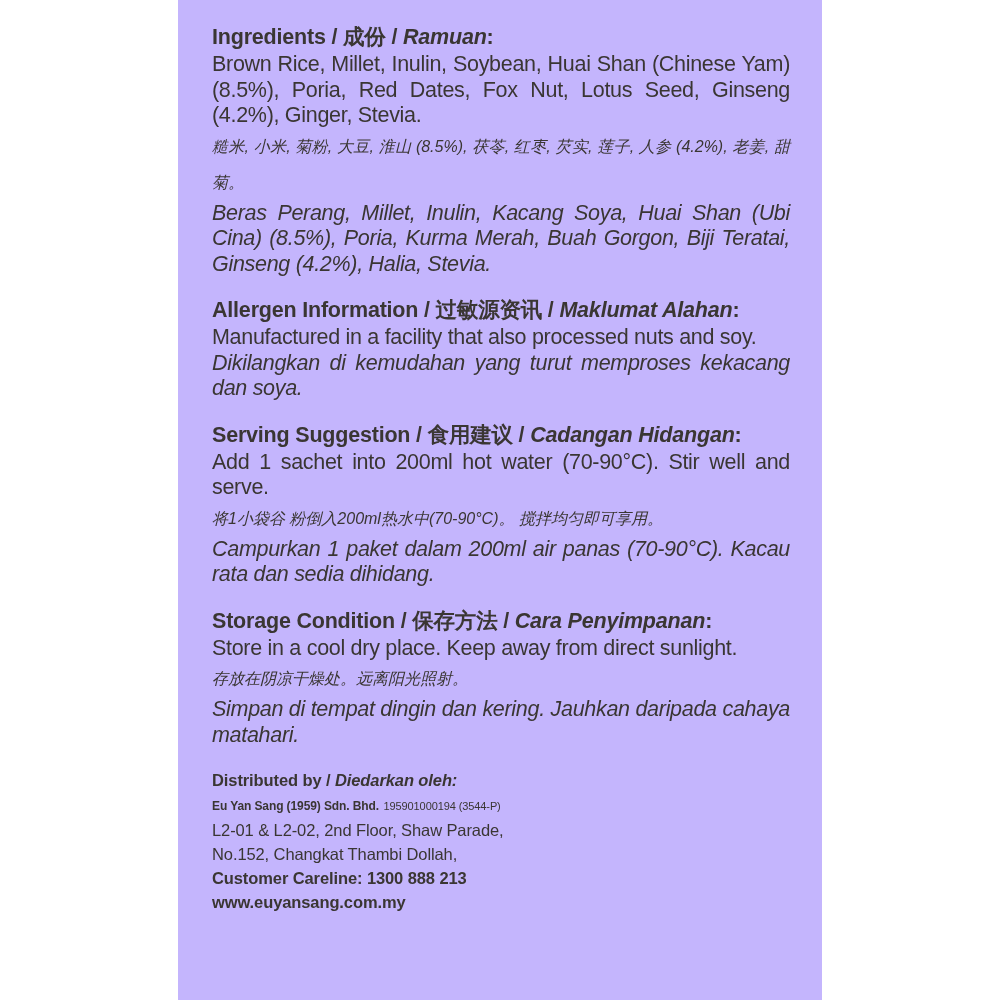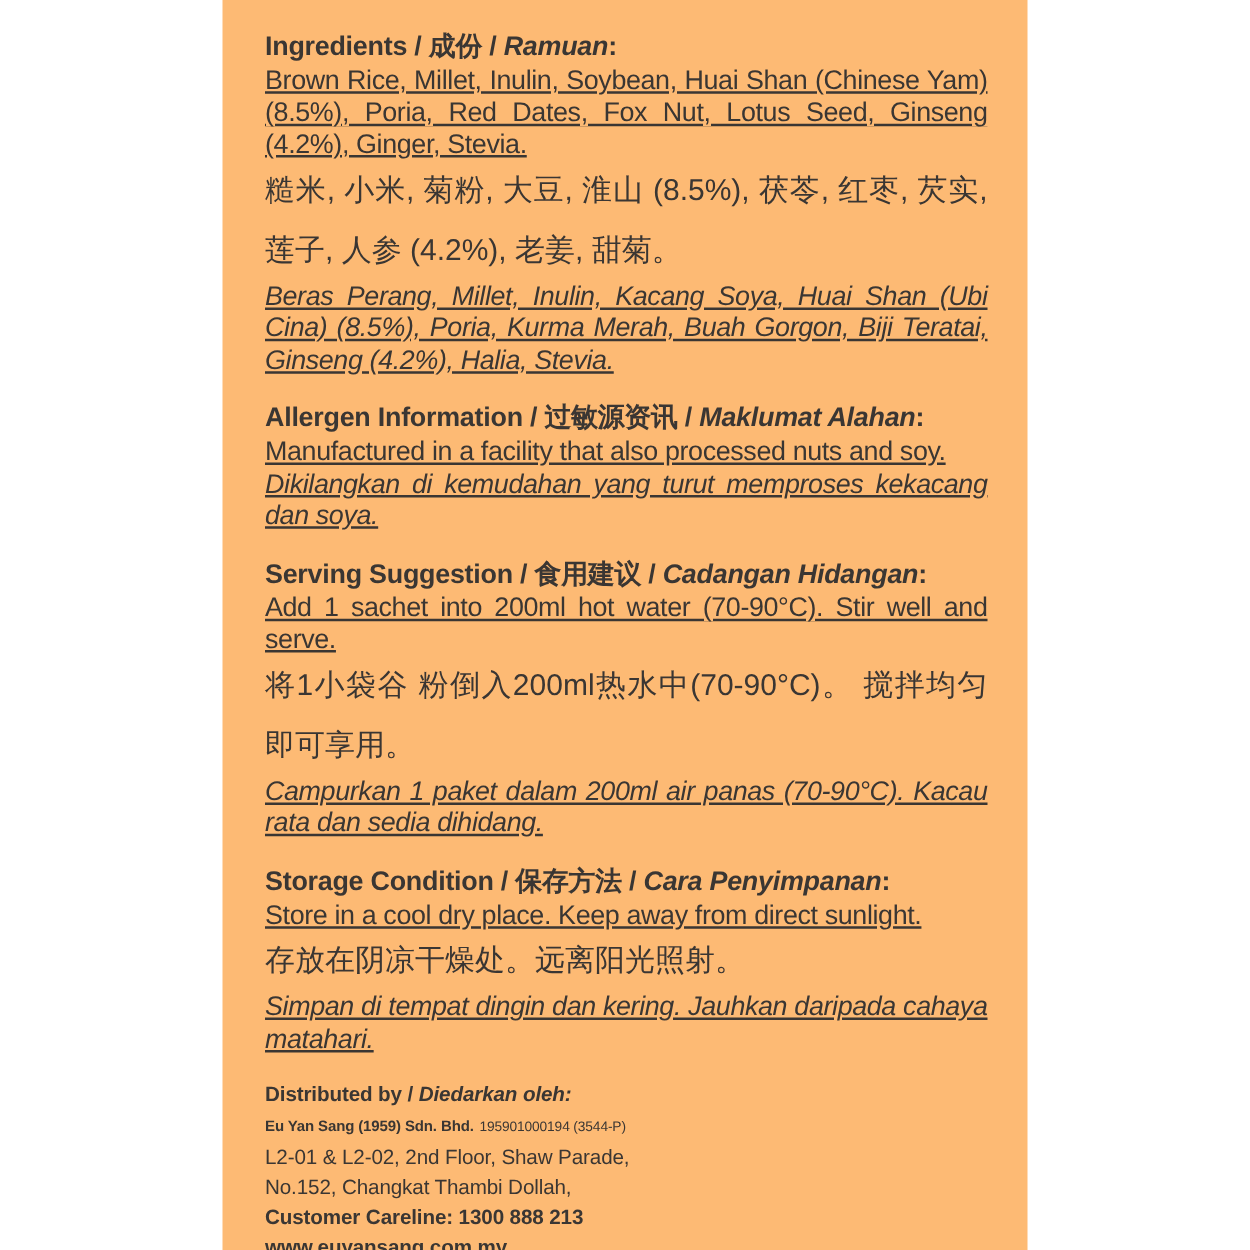--- a/index.html
+++ b/index.html
@@ -10,50 +10,50 @@
     position: relative;
     font-family: "Liberation Sans", sans-serif;
     overflow: hidden;
   }
   .label-panel {
     position: absolute;
     left: 178px;
     top: 0;
     width: 644px;
     height: 1000px;
-    background: #fdba74;
+    background: #c4b5fd;
     box-sizing: border-box;
     padding: 24px 32px 0 34px;
     color: #3A3633;
   }
   .section { margin-bottom: 20px; }
   .heading {
     font-size: 21.5px;
     font-weight: bold;
     margin: 0 0 1px 0;
     line-height: 27px;
     letter-spacing: -0.2px;
   }
   .heading .ms-part { font-style: italic; }
   .sep { white-space: pre; }
   .p-en, .p-ms {
     margin: 0;
     font-size: 21.5px;
     line-height: 25.5px;
     letter-spacing: -0.3px;
     text-align: justify;
-    text-decoration: underline;
   }
   .p-ms { font-style: italic; }
   .p-zh {
     margin: 0;
-    font-size: 24px;
-    line-height: 48px;
+    font-size: 16px;
+    line-height: 36px;
     text-align: justify;
     letter-spacing: 0;
+    font-style: italic;
   }
   .distributor { margin-top: 11px; }
   .d-line {
     margin: 0;
     font-size: 16.5px;
     line-height: 24px;
     letter-spacing: -0.1px;
   }
   .d-bold { font-weight: bold; }
   .d-italic { font-style: italic; }

